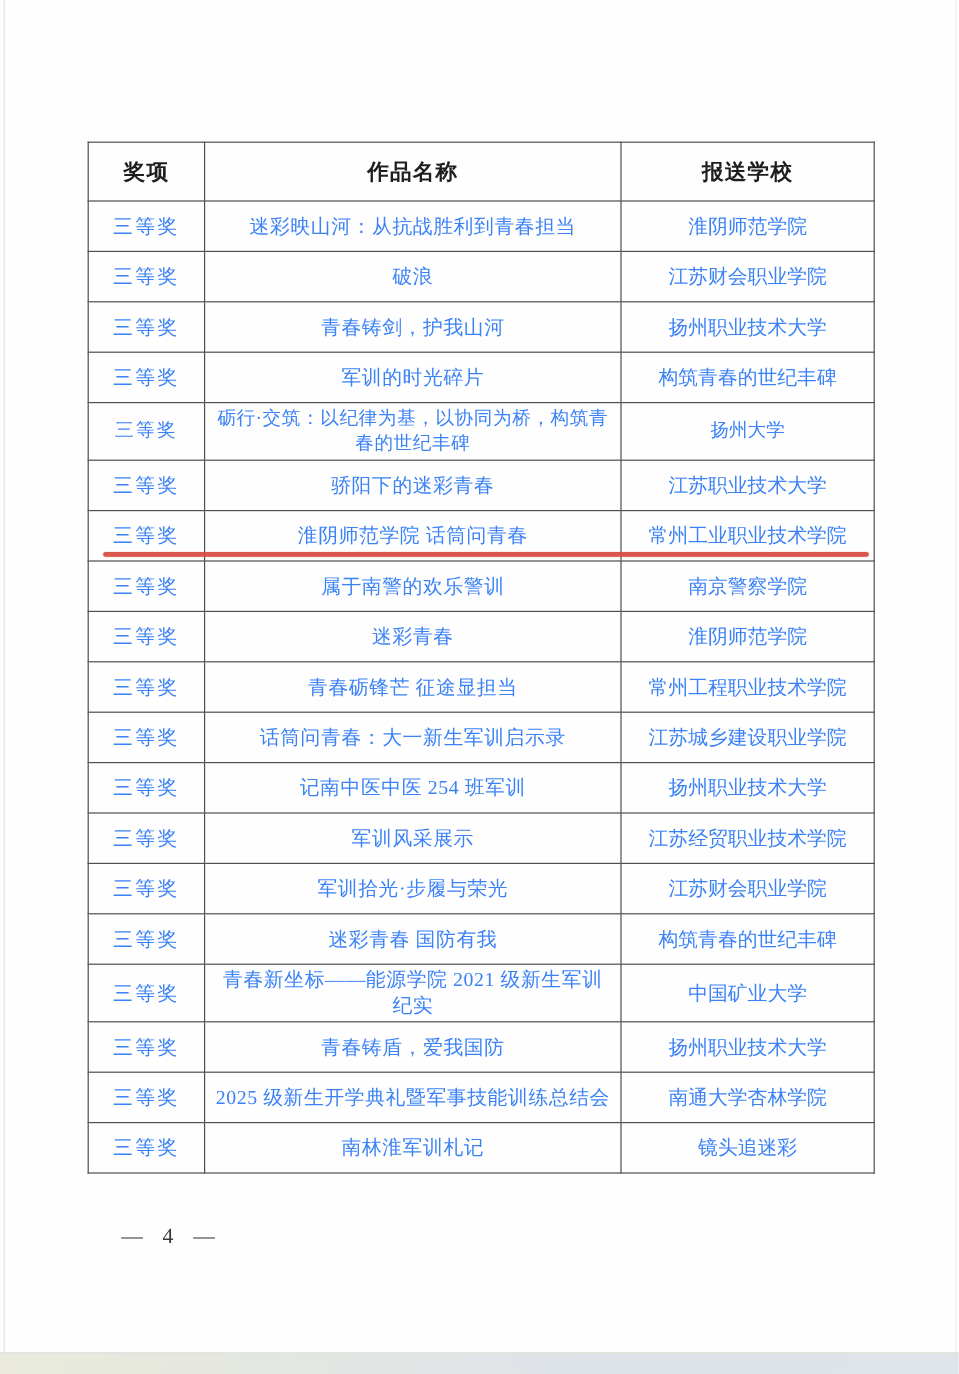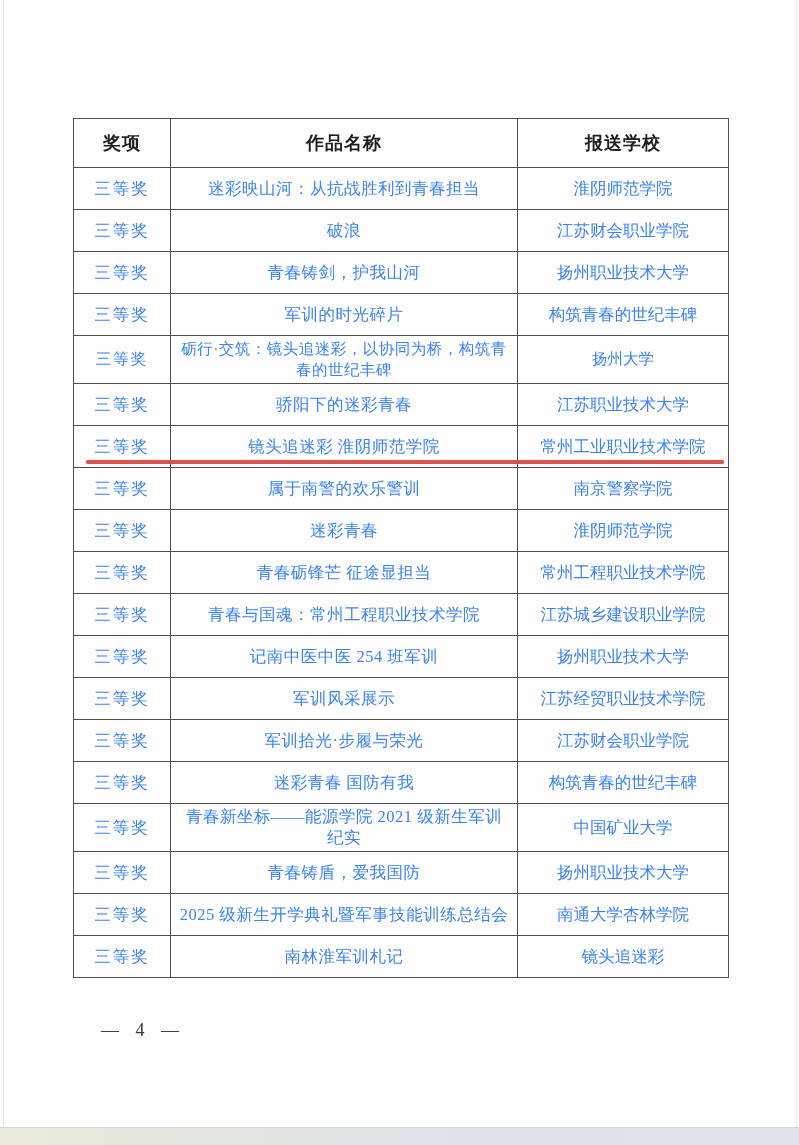--- a/index.html
+++ b/index.html
@@ -143,51 +143,51 @@
       <td class="cell-title">青春铸剑，护我山河</td>
       <td class="cell-school">扬州职业技术大学</td>
     </tr>
           <tr>
       <td class="cell-award">三等奖</td>
       <td class="cell-title">军训的时光碎片</td>
       <td class="cell-school">构筑青春的世纪丰碑</td>
     </tr>
           <tr class="tall">
       <td class="cell-award">三等奖</td>
-      <td class="cell-title">砺行·交筑：镜头追迷彩，以协同为桥，构筑青春的世纪丰碑</td>
+      <td class="cell-title">砺行·交筑：以纪律为基，以协同为桥，构筑青春的世纪丰碑</td>
       <td class="cell-school">扬州大学</td>
     </tr>
           <tr>
       <td class="cell-award">三等奖</td>
       <td class="cell-title">骄阳下的迷彩青春</td>
       <td class="cell-school">江苏职业技术大学</td>
     </tr>
           <tr class="underlined">
       <td class="cell-award">三等奖</td>
-      <td class="cell-title">镜头追迷彩 淮阴师范学院</td>
+      <td class="cell-title">淮阴师范学院 话筒问青春</td>
       <td class="cell-school">常州工业职业技术学院</td>
     </tr>
           <tr>
       <td class="cell-award">三等奖</td>
       <td class="cell-title">属于南警的欢乐警训</td>
       <td class="cell-school">南京警察学院</td>
     </tr>
           <tr>
       <td class="cell-award">三等奖</td>
       <td class="cell-title">迷彩青春</td>
       <td class="cell-school">淮阴师范学院</td>
     </tr>
           <tr>
       <td class="cell-award">三等奖</td>
       <td class="cell-title">青春砺锋芒 征途显担当</td>
       <td class="cell-school">常州工程职业技术学院</td>
     </tr>
           <tr>
       <td class="cell-award">三等奖</td>
-      <td class="cell-title">青春与国魂：常州工程职业技术学院</td>
+      <td class="cell-title">话筒问青春：大一新生军训启示录</td>
       <td class="cell-school">江苏城乡建设职业学院</td>
     </tr>
           <tr>
       <td class="cell-award">三等奖</td>
       <td class="cell-title">记南中医中医 254 班军训</td>
       <td class="cell-school">扬州职业技术大学</td>
     </tr>
           <tr>
       <td class="cell-award">三等奖</td>
       <td class="cell-title">军训风采展示</td>

